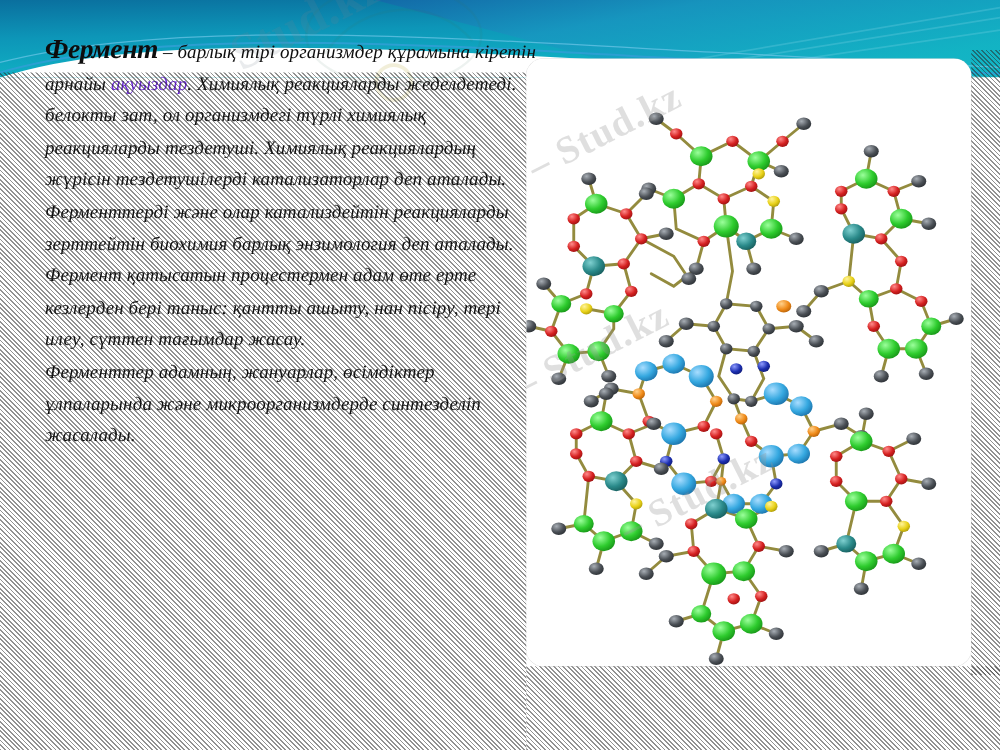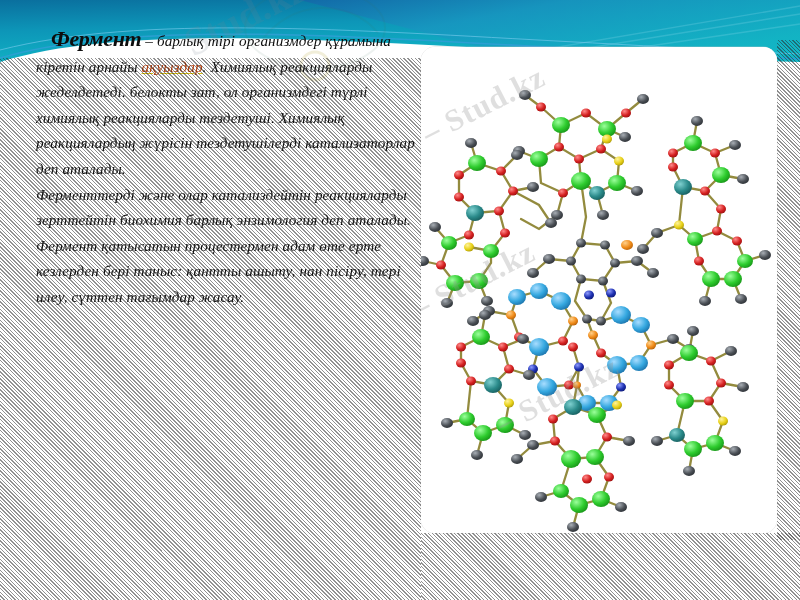--- a/index.html
+++ b/index.html
@@ -47,26 +47,24 @@
     color: #0d0d0d;
     text-align: left;
     letter-spacing: 0.1px;
   }
 
   .title-word {
     font-weight: bold;
     font-size: 22px;
     font-style: italic;
     letter-spacing: -0.3px;
-    margin-left: 15px;
   }
 
   .hl-gold {
-    color: #c2410c;
-    text-decoration: underline;
+    color: #6d28d9;
     text-decoration-color: #d9c111;
   }
 
   .p-block { margin-bottom: 0px; }
 
   
   #image-panel {
     position: absolute;
     left: 421px;
     top: 47px;
@@ -209,20 +207,21 @@
 
   <div id="text-column">
 
     <div class="para p-block">
       <span class="title-word">Фермент</span><span> – барлық тірі организмдер құрамына кіретін арнайы </span><span class="hl-gold">ақуыздар</span><span>. Химиялық реакцияларды жеделдетеді. белокты зат, ол организмдегі түрлі химиялық реакцияларды тездетуші. Химиялық реакциялардың жүрісін тездетушілерді катализаторлар деп аталады.</span>
     </div>
 
     <div class="para p-block">Ферменттерді және олар катализдейтін реакцияларды зерттейтін биохимия барлық энзимология деп аталады. Фермент қатысатын процестермен адам өте ерте кезлерден бері таныс: қантты ашыту, нан пісіру, тері илеу, сүттен тағымдар жасау.</div>
 
 
+    <div class="para p-block">Ферменттер адамның, жануарлар, өсімдіктер ұлпаларында және микроорганизмдерде синтезделіп жасалады.</div>
 
   </div>
 
   <div id="image-panel">
 
     <svg id="molecule-svg" viewBox="0 0 356 486" xmlns="http://www.w3.org/2000/svg">
       <rect x="0" y="0" width="356" height="486" fill="#ffffff"></rect>
 
       <defs>
         <radialGradient id="gGreen" cx="0.35" cy="0.32" r="0.8">

